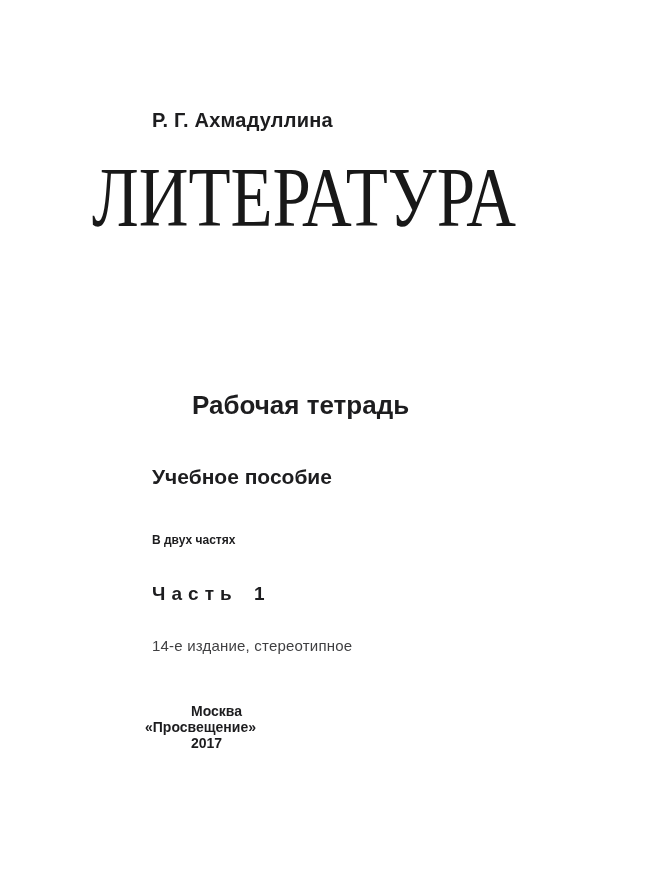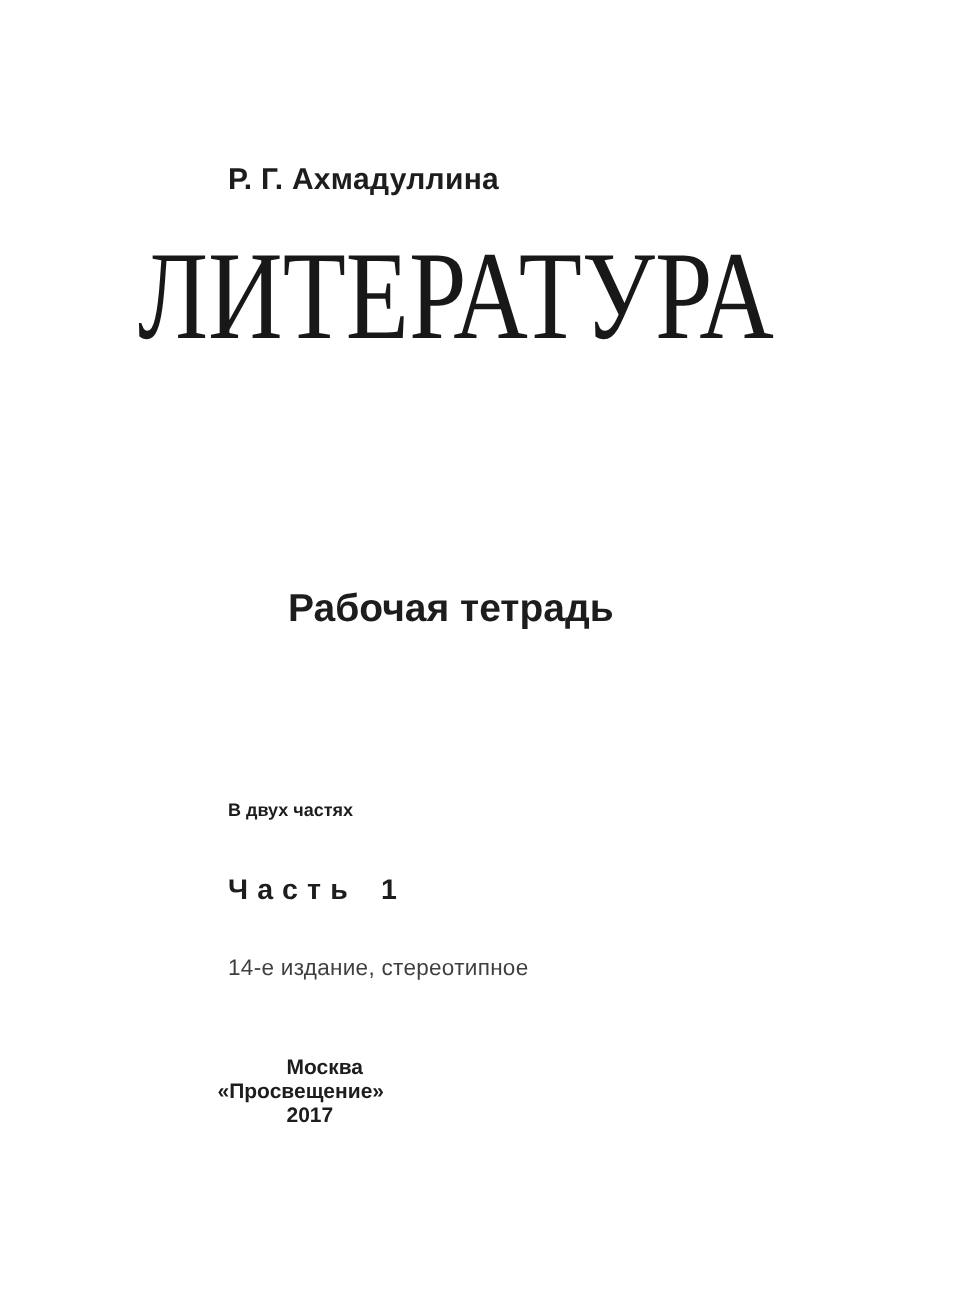--- a/index.html
+++ b/index.html
@@ -123,20 +123,21 @@
 
 <div class="page">
 
   <div class="author">Р. Г. Ахмадуллина</div>
 
   <div class="title">ЛИТЕРАТУРА</div>
 
 
   <div class="subtitle">Рабочая тетрадь</div>
 
+  <div class="type-label">Учебное пособие</div>
 
   <div class="parts-label">В двух частях</div>
 
   <div class="part-label">Часть 1</div>
 
   <div class="edition-note">14-е издание, стереотипное</div>
 
   <div class="imprint">
     <div class="indent">Москва</div>
     <div>«Просвещение»</div>

